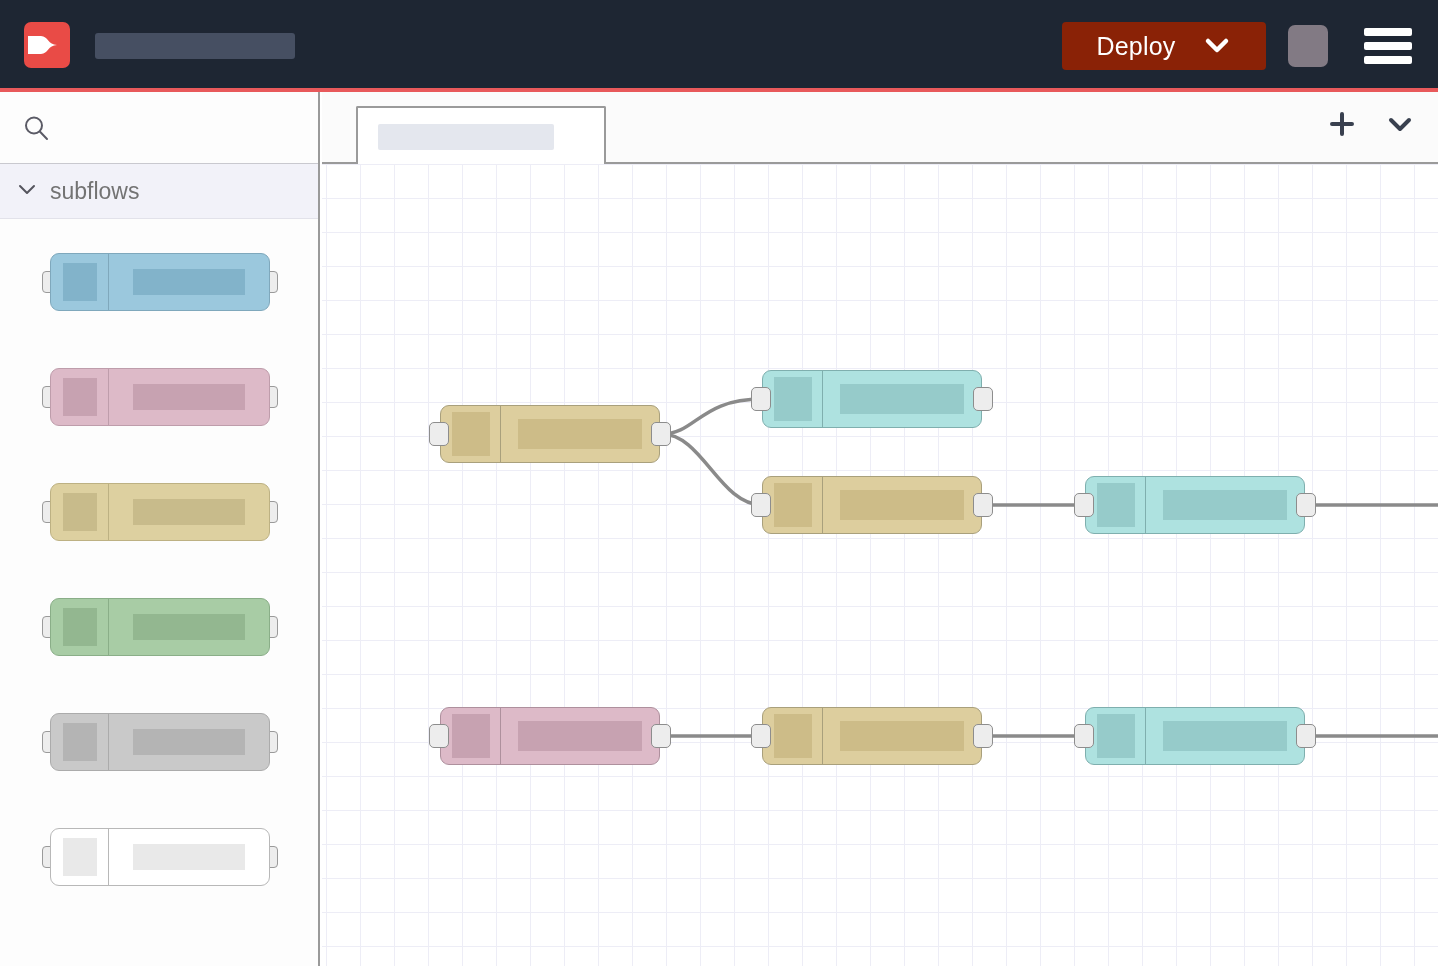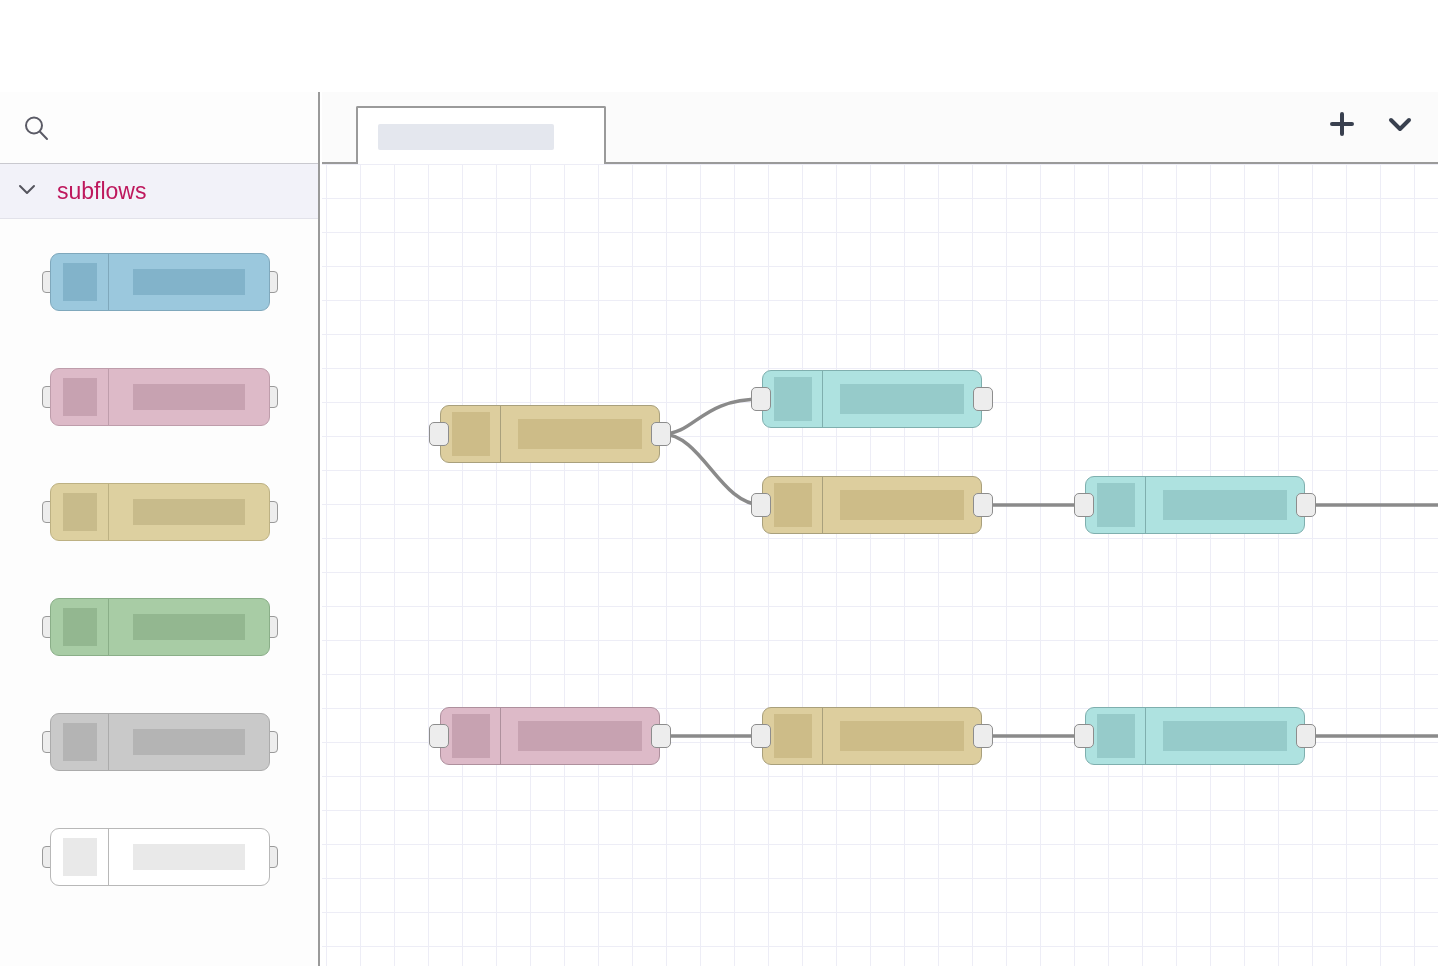--- a/index.html
+++ b/index.html
@@ -96,23 +96,22 @@
     position: relative;
     height: 55px;
     background: #F2F2F9;
     border-bottom: 1px solid #e2e2ea;
     display: flex; align-items: center;
     cursor: pointer;
   }
   .section-chev { margin-left: 16px; margin-right: 12px; display:block; }
   .section-title {
     font-size: 23px;
-    color: #be185d;
+    color: #737373;
     font-family: "Liberation Sans", sans-serif;
-    margin-left: 7px;
   }
   .palette-list { position: relative; padding-top: 6px; }
   .palette-item {
     position: relative;
     height: 115px;
     cursor: grab;
   }
   .pnode {
     position: absolute; left: 50px; top: 28px;
     width: 220px; height: 58px;
@@ -210,20 +209,47 @@
     border: 1.5px solid #8d8d8d;
     border-radius: 5px;
     cursor: crosshair;
   }
 </style>
 </head>
 <body>
 
 <div id="app">
 
+  <div class="header">
+    <div class="logo">
+      <svg width="46" height="46" viewBox="0 0 46 46" aria-hidden="true">
+        <path d="M4 14 L17 14 C24 14, 24 23, 33 23 C24 23, 24 32, 17 32 L4 32 Z" fill="#ffffff"></path>
+      </svg>
+    </div>
+    <div class="title-placeholder"></div>
+
+    <button class="deploy-btn">
+      <span class="deploy-label">Deploy</span>
+      <span class="deploy-chev">
+        <svg width="30" height="20" viewBox="0 0 30 20" aria-hidden="true">
+          <path d="M6 6 L15 15 L24 6" fill="none" stroke="#ffffff" stroke-width="4.5" stroke-linecap="round" stroke-linejoin="round"></path>
+        </svg>
+      </span>
+    </button>
+
+    <div class="user-placeholder"></div>
+
+    <div class="hamburger">
+      <span></span>
+      <span></span>
+      <span></span>
+    </div>
+
+    <div class="header-accent"></div>
+  </div>
 
   <div class="palette">
 
     <div class="palette-search">
       <span class="search-icon">
         <svg width="28" height="28" viewBox="0 0 28 28" aria-hidden="true">
           <circle cx="12" cy="11.5" r="8" fill="none" stroke="#5b5b66" stroke-width="2"></circle>
           <line x1="17.8" y1="17.5" x2="25" y2="25" stroke="#5b5b66" stroke-width="2" stroke-linecap="round"></line>
         </svg>
       </span>

